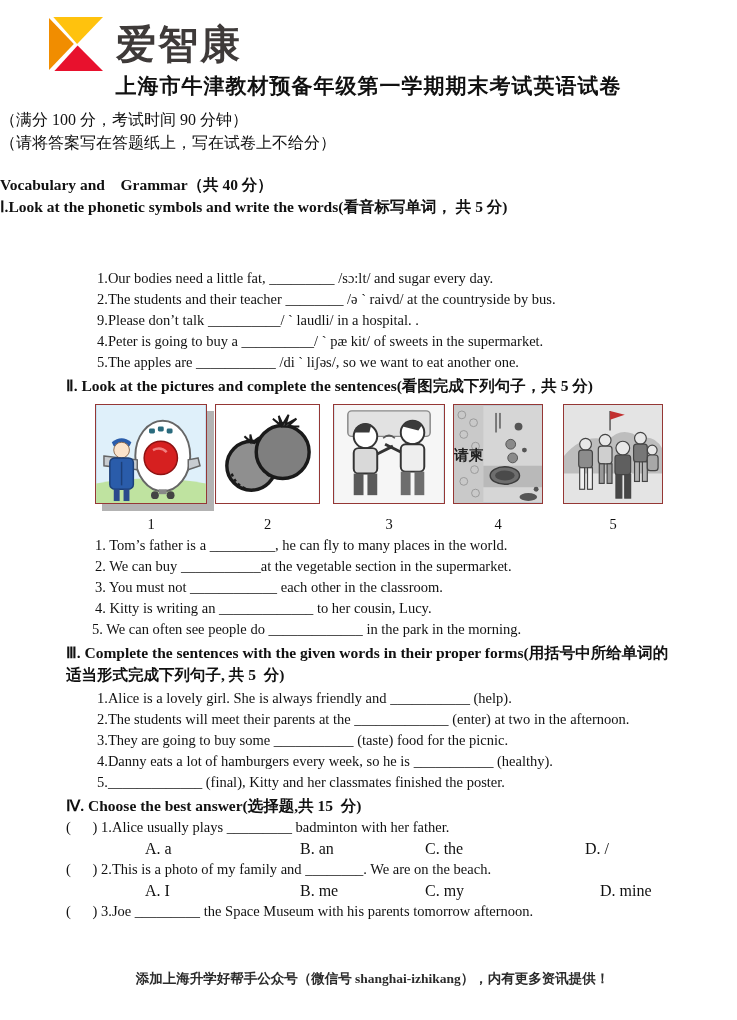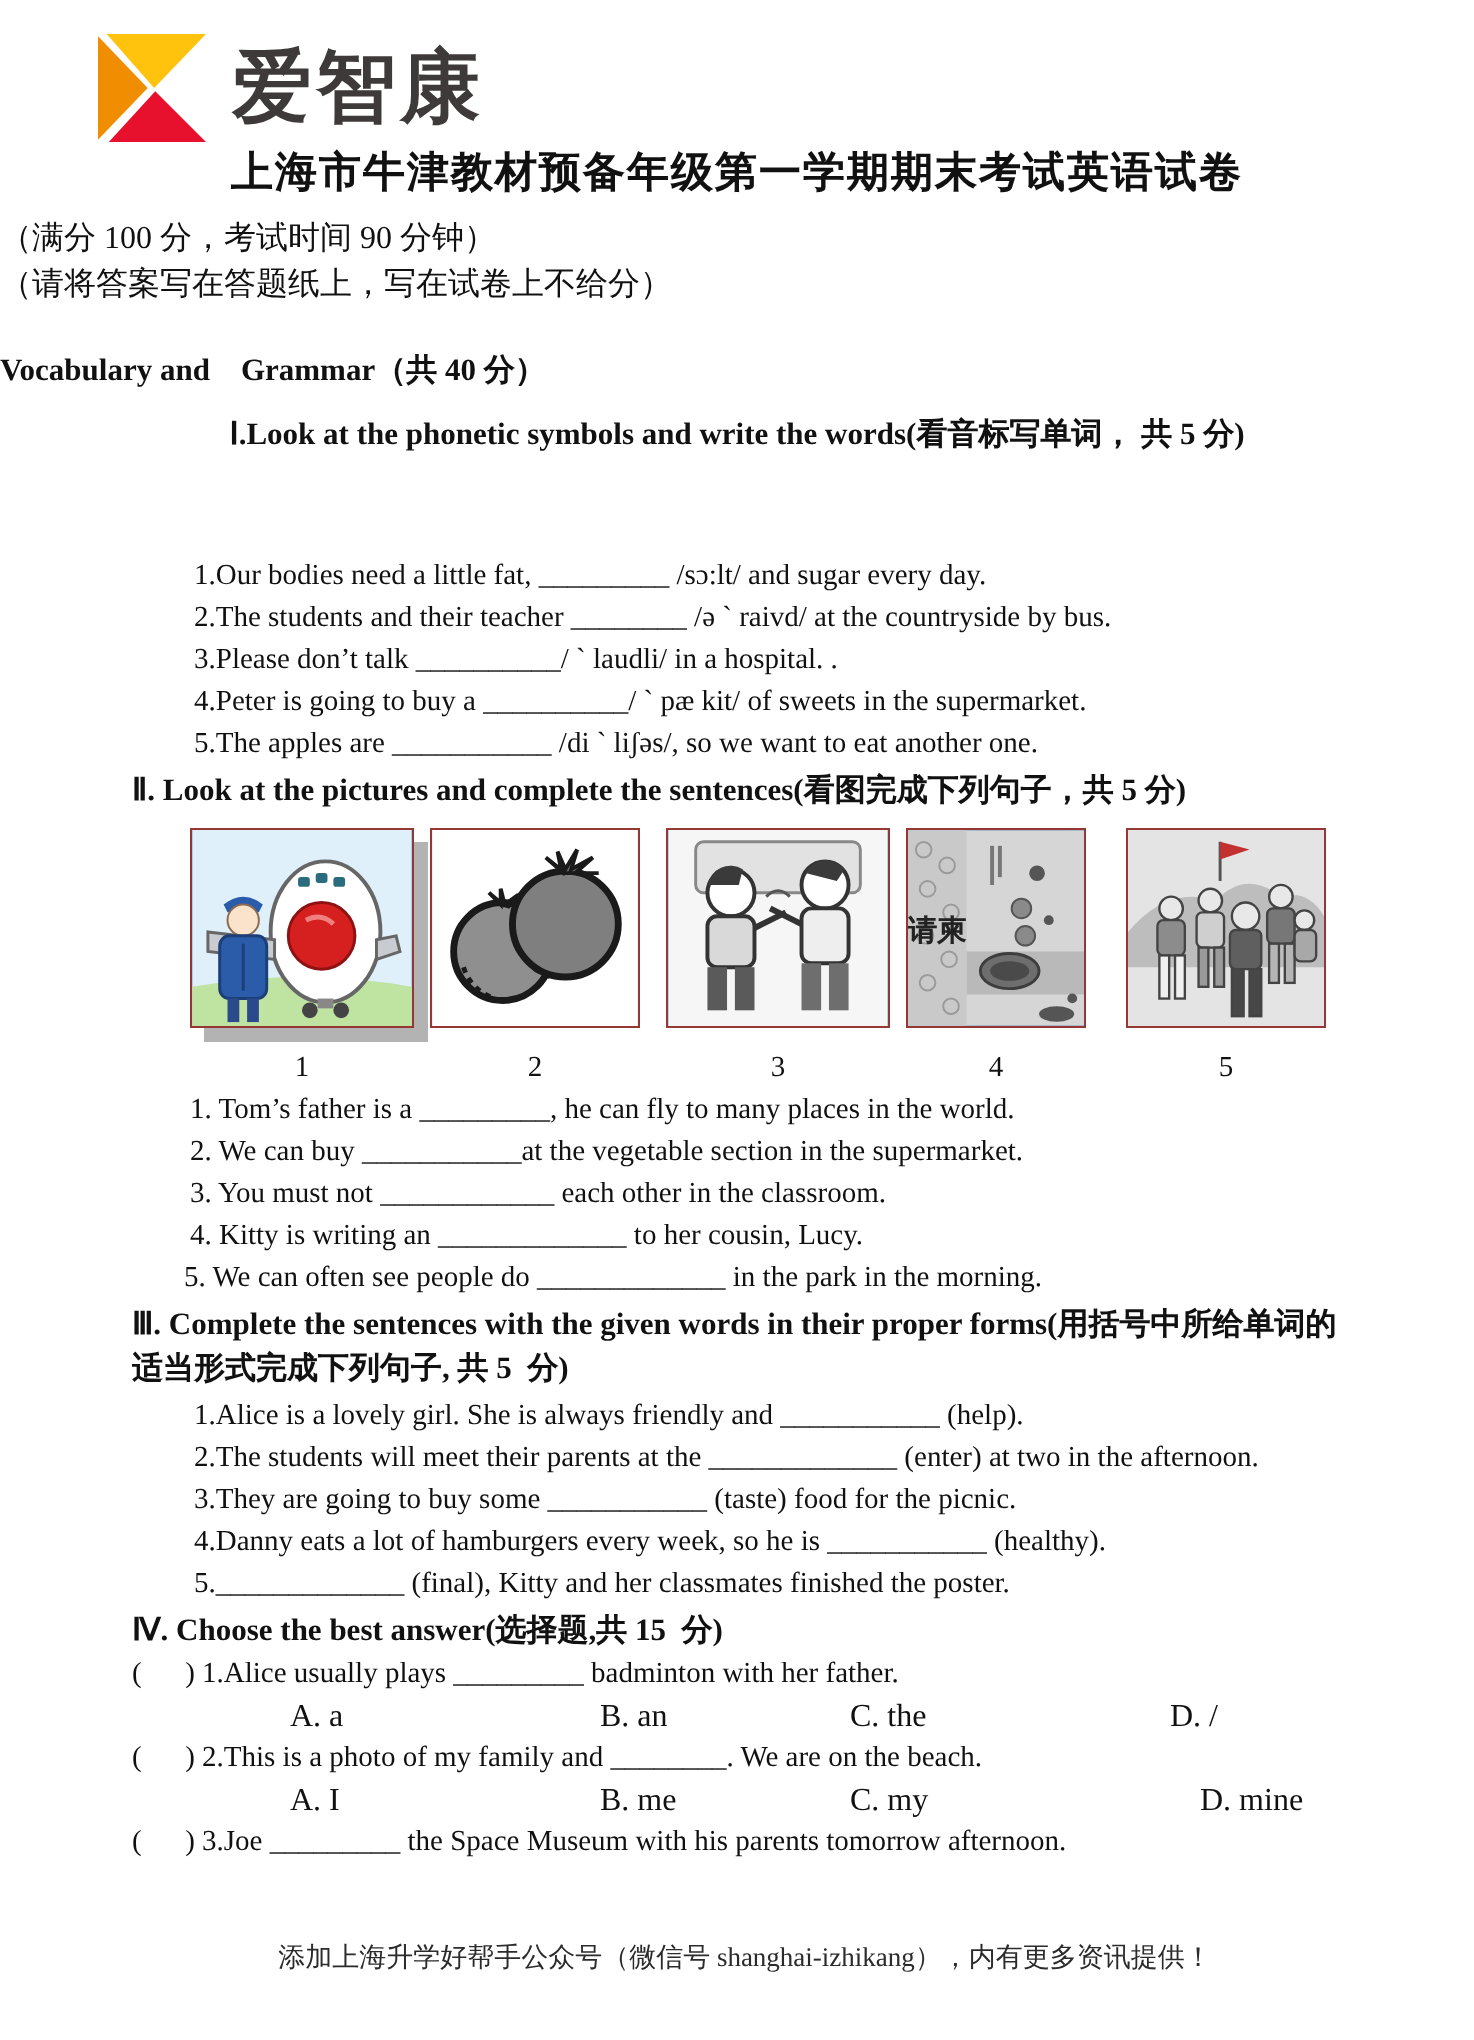--- a/index.html
+++ b/index.html
@@ -24,21 +24,21 @@
     text-align:center;
     font-size:21px;font-weight:bold;letter-spacing:1px;
   }
   .exam-sub{font-size:16px;line-height:23px;}
   .exam-sub.first{margin-top:8px;}
   .part-title{
     margin-top:21px;text-align:left;
     font-size:15.5px;font-weight:bold;
   }
   .sec-heading-center{
-    margin-top:11px;text-align:center;
+    margin-top:1px;
     font-size:15.5px;font-weight:bold;white-space:pre-wrap;
   }
   .sec-heading{
     margin:2px 55px 0 66px;
     font-size:15.5px;font-weight:bold;line-height:22px;white-space:pre-wrap;
   }
   .items{margin-top:0;}
   .items.gap-top{margin-top:50px;}
   .item{
     margin-left:97px;margin-right:40px;
@@ -71,21 +71,21 @@
   .options-row{
     display:flex;margin-left:145px;font-size:16px;line-height:21px;
   }
   .opt{flex:0 0 auto;white-space:pre;}
   .opt-a{width:155px;}
   .opt-b{width:125px;}
   .opt-c{width:160px;}
   
   .footer-note{
     position:absolute;left:8px;right:0;bottom:32px;
-    text-align:center;font-size:13.5px;color:#2b2b2b;
+    text-align:center;font-size:13.5px;color:#2b2b2b;font-weight:bold;
   }
 </style>
 </head>
 <body>
 
 <div class="page">
 
   <div class="logo-row">
     <svg class="logo-icon" viewBox="0 0 100 100" aria-hidden="true">
       <polygon points="0,2 46,50 0,98" fill="#F18D00"></polygon>
@@ -98,21 +98,21 @@
   <div class="exam-title">上海市牛津教材预备年级第一学期期末考试英语试卷</div>
   <div class="exam-sub first">（满分 100 分，考试时间 90 分钟）</div>
   <div class="exam-sub">（请将答案写在答题纸上，写在试卷上不给分）</div>
 
   <div class="part-title">Vocabulary and　Grammar（共 40 分）</div>
   <div class="sec-heading-center">Ⅰ.Look at the phonetic symbols and write the words(看音标写单词， 共 5 分)</div>
 
   <div class="items gap-top">
     <div class="item">1.Our bodies need a little fat, _________ /sɔ:lt/ and sugar every day.</div>
     <div class="item">2.The students and their teacher ________ /ə ˋ raivd/ at the countryside by bus.</div>
-    <div class="item">3.Please don’t talk __________/ ˋ laudli/ in a hospital. .</div>
+    <div class="item">9.Please don’t talk __________/ ˋ laudli/ in a hospital. .</div>
     <div class="item">4.Peter is going to buy a __________/ ˋ pæ kit/ of sweets in the supermarket.</div>
     <div class="item">5.The apples are ___________ /di ˋ liʃəs/, so we want to eat another one.</div>
   </div>
 
   <div class="sec-heading">Ⅱ. Look at the pictures and complete the sentences(看图完成下列句子，共 5 分)</div>
 
   <div class="pictures-row">
 
     <div class="pic-frame pic-1">
       <svg viewBox="0 0 112 100">

